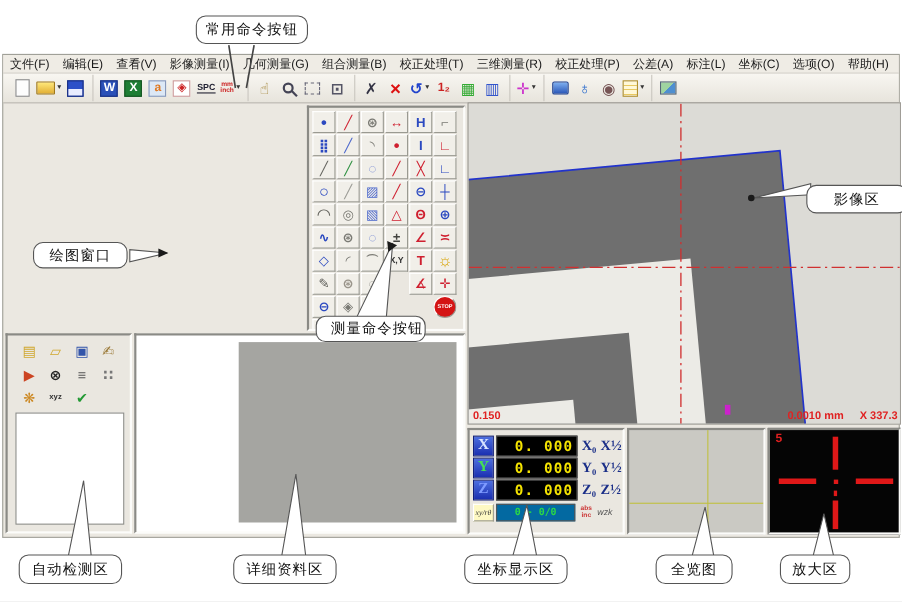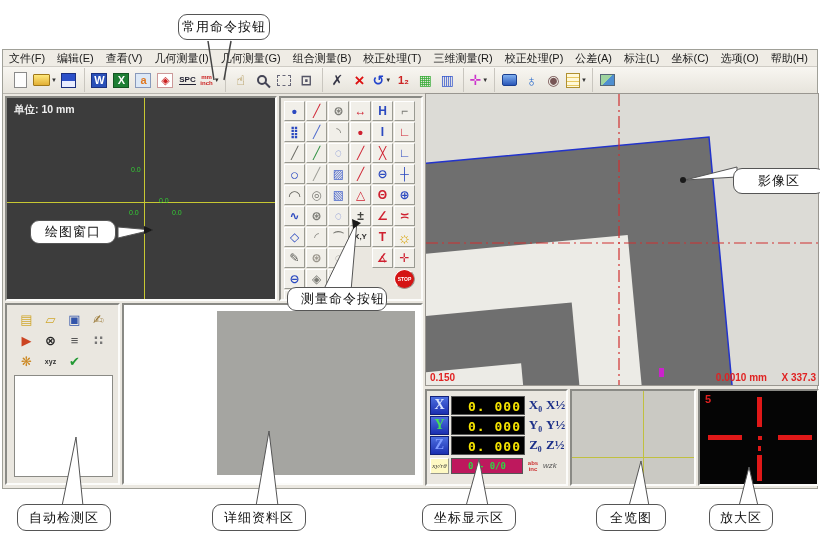--- a/index.html
+++ b/index.html
@@ -65,21 +65,21 @@
   #detail-gray { position:absolute; left:93px; top:6px; right:6px; bottom:8px; background:#a5a5a1; }
 
   
   #dro { left:422px; top:339px; width:143px; height:97px; background:#eae7e0; padding:4px 3px 2px 3px; display:flex; flex-direction:column; gap:2px; }
   .dro-row { display:flex; align-items:center; gap:2px; height:20px; }
   .axis-btn { width:19px; height:19px; background:linear-gradient(#4d6fe0,#1b2fb0); border:1px solid #12207a; font-family:"Liberation Serif","DejaVu Serif",serif; font-weight:bold; font-size:14px; display:flex; align-items:center; justify-content:center; }
   .dro-display { flex:1; height:19px; background:#000; border:1px solid #555; color:#f5e400; font-family:"DejaVu Sans Mono","Liberation Mono",monospace; font-size:13px; font-weight:bold; text-align:right; padding:2px 3px 0 0; letter-spacing:1px; }
   .dro-zero, .dro-half { width:17px; text-align:center; font-family:"Liberation Serif","DejaVu Serif",serif; font-weight:bold; font-size:13px; color:#1b2f88; }
   .dro-bottom { display:flex; align-items:center; gap:2px; height:17px; }
   #mode-btn { width:19px; height:16px; background:#fef9c3; border:1px solid; border-color:#fff #98988e #98988e #fff; font-family:"Liberation Serif","DejaVu Serif",serif; font-style:italic; font-size:7px; display:flex; align-items:center; justify-content:center; color:#333; }
-  #counter-display { flex:1; height:16px; background:#be185d; border:1px solid #555; color:#2bd944; font-family:"DejaVu Sans Mono","Liberation Mono",monospace; font-size:9px; font-weight:bold; display:flex; align-items:center; justify-content:center; }
+  #counter-display { flex:1; height:16px; background:#0369a1; border:1px solid #555; color:#2bd944; font-family:"DejaVu Sans Mono","Liberation Mono",monospace; font-size:9px; font-weight:bold; display:flex; align-items:center; justify-content:center; }
   #absinc { font-size:6px; line-height:6px; color:#cc3333; font-weight:bold; white-space:pre-line; text-align:center; width:16px; }
   #work-label { font-size:8px; font-weight:normal; font-style:italic; color:#555; width:20px; }
 
   
   #overview { left:567px; top:339px; width:126px; height:97px; background:#cac9c3; overflow:hidden; }
   #ov-v { position:absolute; left:71px; top:0; width:1px; height:100%; background:#c0c040; }
   #ov-h { position:absolute; left:0; top:66px; width:100%; height:1px; background:#c0c040; }
 
   
   #zoomarea { left:695px; top:339px; width:121px; height:97px; background:#050505; overflow:hidden; }
@@ -93,21 +93,21 @@
 </head>
 <body>
 
 <div id="app">
 
   <div id="menubar">
 
   <span class="mi">文件(F)</span>
       <span class="mi">编辑(E)</span>
       <span class="mi">查看(V)</span>
-      <span class="mi">几何测量(I)</span>
+      <span class="mi">影像测量(I)</span>
       <span class="mi">几何测量(G)</span>
       <span class="mi">组合测量(B)</span>
       <span class="mi">校正处理(T)</span>
       <span class="mi">三维测量(R)</span>
       <span class="mi">校正处理(P)</span>
       <span class="mi">公差(A)</span>
       <span class="mi">标注(L)</span>
       <span class="mi">坐标(C)</span>
       <span class="mi">选项(O)</span>
       <span class="mi">帮助(H)</span>
@@ -231,32 +231,20 @@
       </div>
     <div class="tbgroup">
 
     <span class="tbi">
           <span class="tbg g-img"></span>
           <span class="drop"></span>
         </span>
       </div>
   </div>
 
-  <div id="drawing" class="abs sunken">
-    <div id="unit-label">单位: 10 mm</div>
-    <div class="dw-vline"></div>
-    <div class="dw-hline"></div>
-    <div>
-
-    <span class="tick" style="left: 124px; top: 68px;">0.0</span>
-        <span class="tick" style="left: 152px; top: 99px;">0.0</span>
-        <span class="tick" style="left: 122px; top: 111px;">0.0</span>
-        <span class="tick" style="left: 165px; top: 111px;">0.0</span>
-      </div>
-  </div>
 
   <div id="measure-panel" class="abs sunken">
     <div class="mgrid">
 
     <span class="mbtn" style="color: rgb(43, 73, 192); font-size: 15px;">•</span>
         <span class="mbtn" style="color: rgb(207, 32, 48);">╱</span>
         <span class="mbtn" style="color: rgb(122, 122, 116);">⊛</span>
         <span class="mbtn" style="color: rgb(207, 32, 48);">↔</span>
         <span class="mbtn" style="color: rgb(43, 73, 192);">H</span>
         <span class="mbtn" style="color: rgb(122, 122, 116);">⌐</span>
@@ -420,21 +408,21 @@
   <polygon points="352,219 361,223 353,229" fill="#1a1a1a"></polygon>
   <polygon points="737,167 737,177 685,180" fill="#fff" stroke="#555" stroke-width="1"></polygon>
   <circle cx="683" cy="180" r="3" fill="#1a1a1a"></circle>
   <polygon points="62,506 83,506 76,437" fill="#fff" stroke="#555" stroke-width="1"></polygon>
   <polygon points="256,506 278,506 269,431" fill="#fff" stroke="#555" stroke-width="1"></polygon>
   <polygon points="466,506 488,506 479,459" fill="#fff" stroke="#555" stroke-width="1"></polygon>
   <polygon points="629,506 649,506 641,461" fill="#fff" stroke="#555" stroke-width="1"></polygon>
   <polygon points="739,506 758,506 749,467" fill="#fff" stroke="#555" stroke-width="1"></polygon>
 </svg>
 
-<div class="balloon" style="left:178px;top:14px;width:92px;height:26px;">常用命令按钮</div>
+<div class="balloon" style="left:178px;top:14px;width:102px;height:26px;">常用命令按钮</div>
 <div class="balloon" style="left:30px;top:220px;width:86px;height:24px;">绘图窗口</div>
 <div class="balloon" style="left:287px;top:287px;width:100px;height:24px;padding-left:12px;">测量命令按钮</div>
 <div class="balloon" style="left:733px;top:168px;width:92px;height:26px;">影像区</div>
 <div class="balloon" style="left:17px;top:504px;width:94px;height:27px;">自动检测区</div>
 <div class="balloon" style="left:212px;top:504px;width:94px;height:27px;">详细资料区</div>
 <div class="balloon" style="left:422px;top:504px;width:94px;height:27px;">坐标显示区</div>
 <div class="balloon" style="left:596px;top:504px;width:70px;height:27px;">全览图</div>
 <div class="balloon" style="left:709px;top:504px;width:64px;height:27px;">放大区</div>
 
 </body></html>

